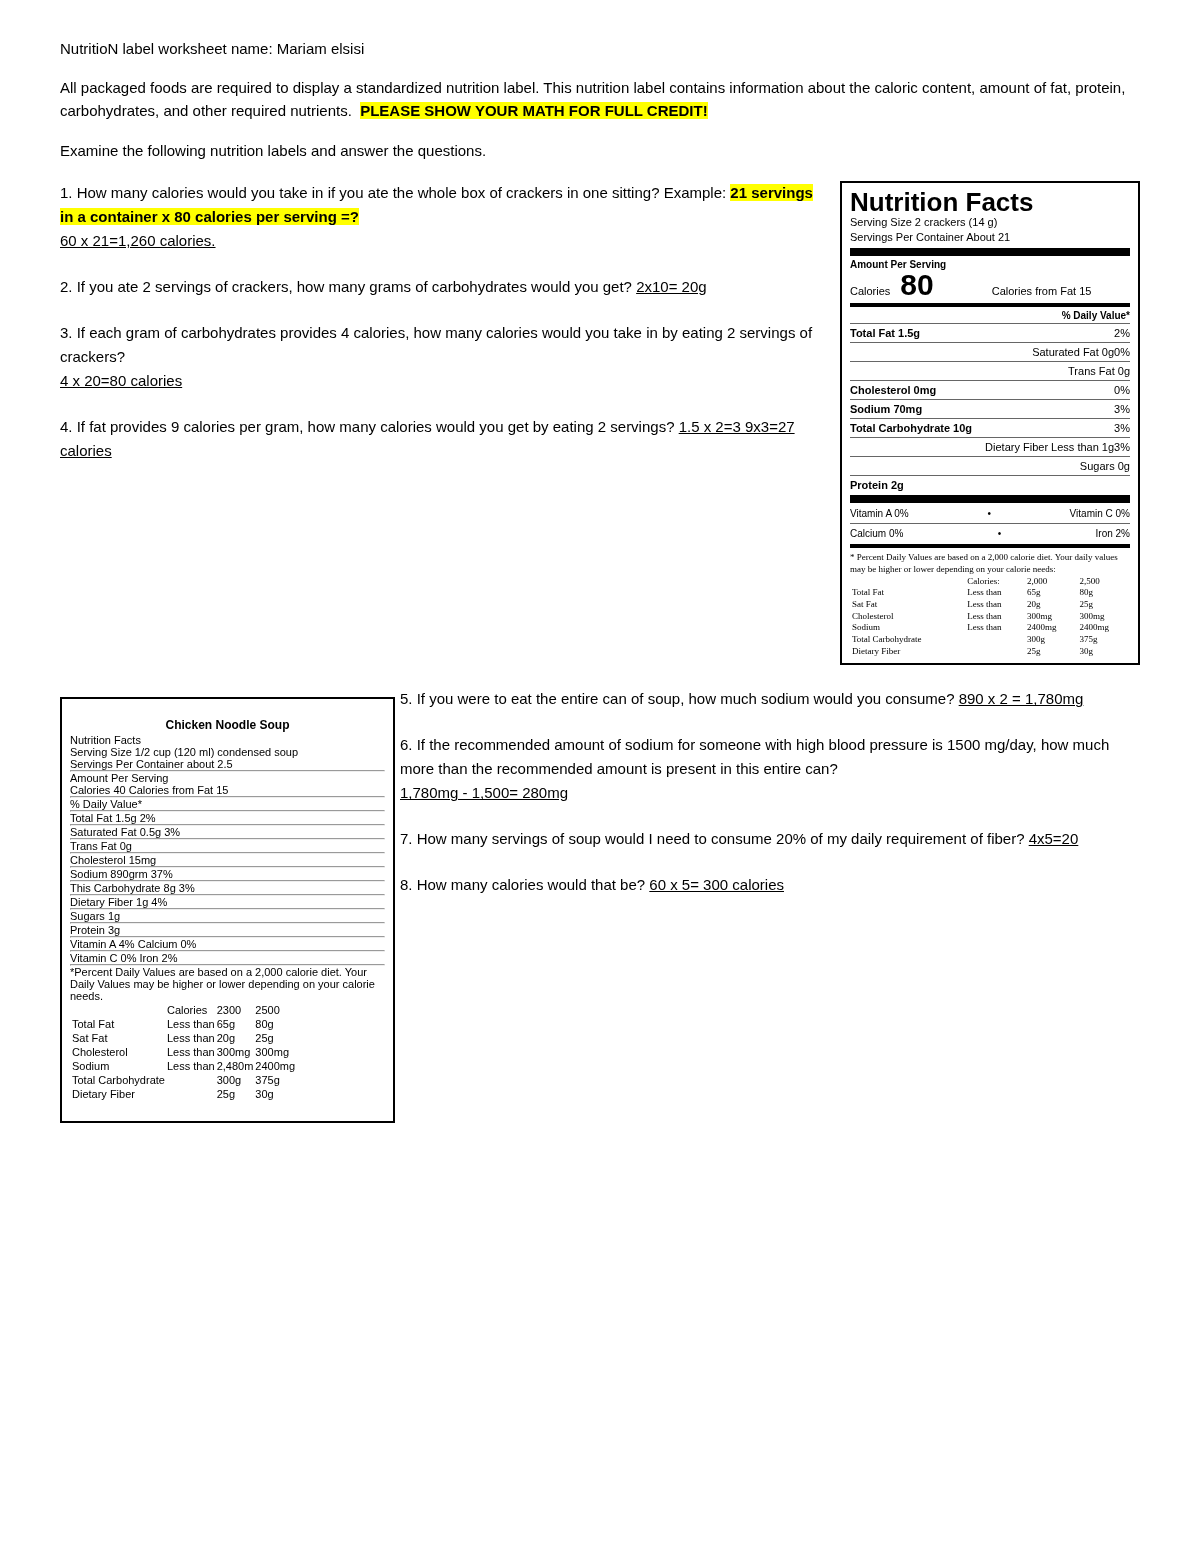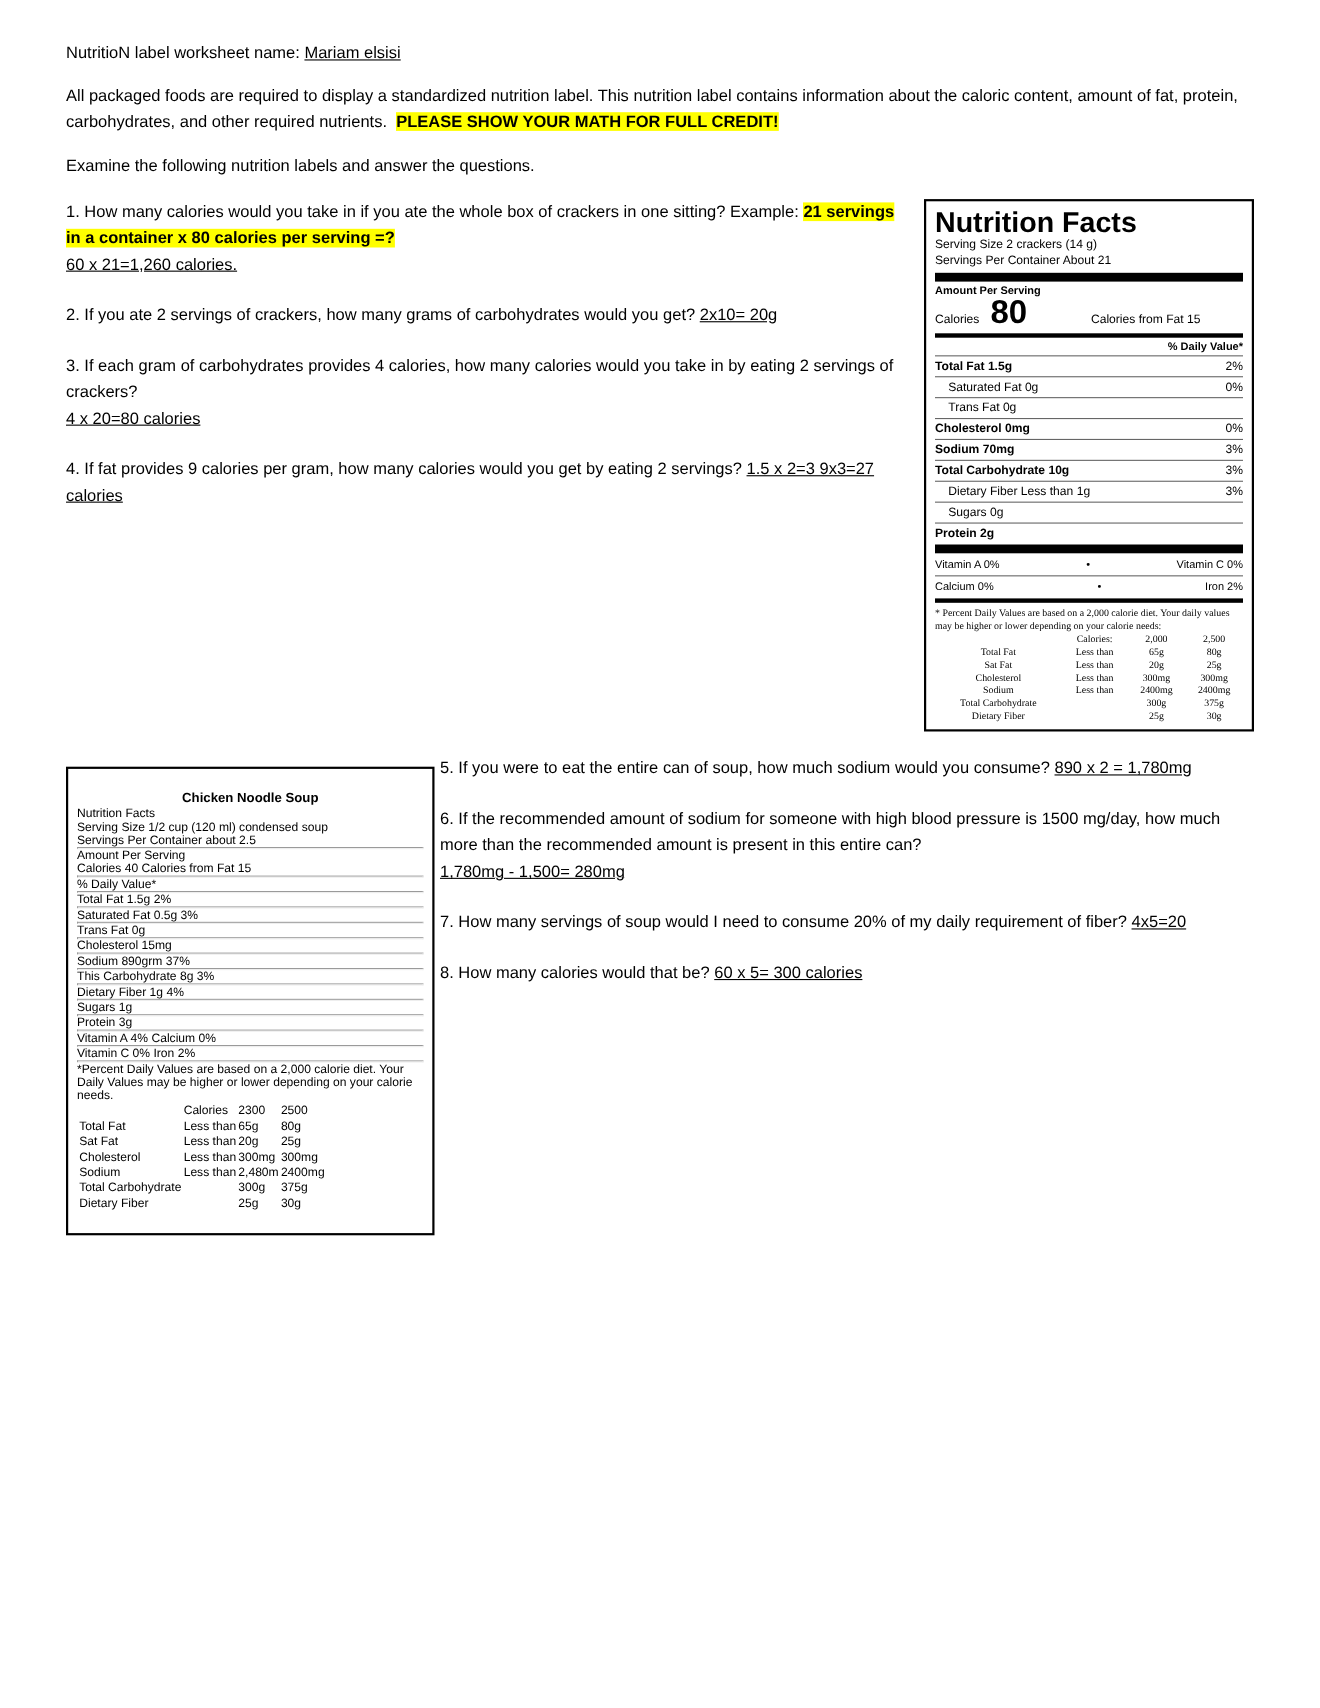--- a/index.html
+++ b/index.html
@@ -9,21 +9,20 @@
       color: #000;
       font-size: 15px;
       padding: 40px 60px;
       max-width: 1200px;
     }
     .page-title {
       font-size: 15px;
       margin-bottom: 20px;
     }
     .page-title span.underline {
-      text-decoration: underline;
     }
     .intro-paragraph {
       margin-bottom: 18px;
       line-height: 1.5;
     }
     .highlight-yellow {
       background-color: yellow;
       font-weight: bold;
     }
     .examine-line {
@@ -112,41 +111,40 @@
       display: flex;
       justify-content: space-between;
       font-size: 11px;
       padding: 1px 0;
     }
     .nutrition-box .nf-row .bold {
       font-weight: bold;
     }
     .nutrition-box .nf-row-indent {
       display: flex;
-      justify-content: space-between;
+      justify-content: flex-end;
       font-size: 11px;
       padding: 1px 0 1px 12px;
     }
     .nutrition-box .nf-vitamins {
       display: flex;
       justify-content: space-between;
       font-size: 10px;
       padding: 2px 0;
     }
     .nutrition-box .nf-footnote {
       font-size: 9px;
       line-height: 1.3;
       margin-top: 4px;
       font-family: Liberation Serif, serif;
     }
     .nutrition-box .nf-footnote-table {
       font-size: 9px;
       width: 100%;
       border-collapse: collapse;
-      text-align: center;
     }
     .nutrition-box .nf-footnote-table td {
       padding: 0 2px;
       font-size: 9px;
     }
 
     
     .soup-nutrition-box {
       border: 2px solid #000;
       padding: 19px 8px;

